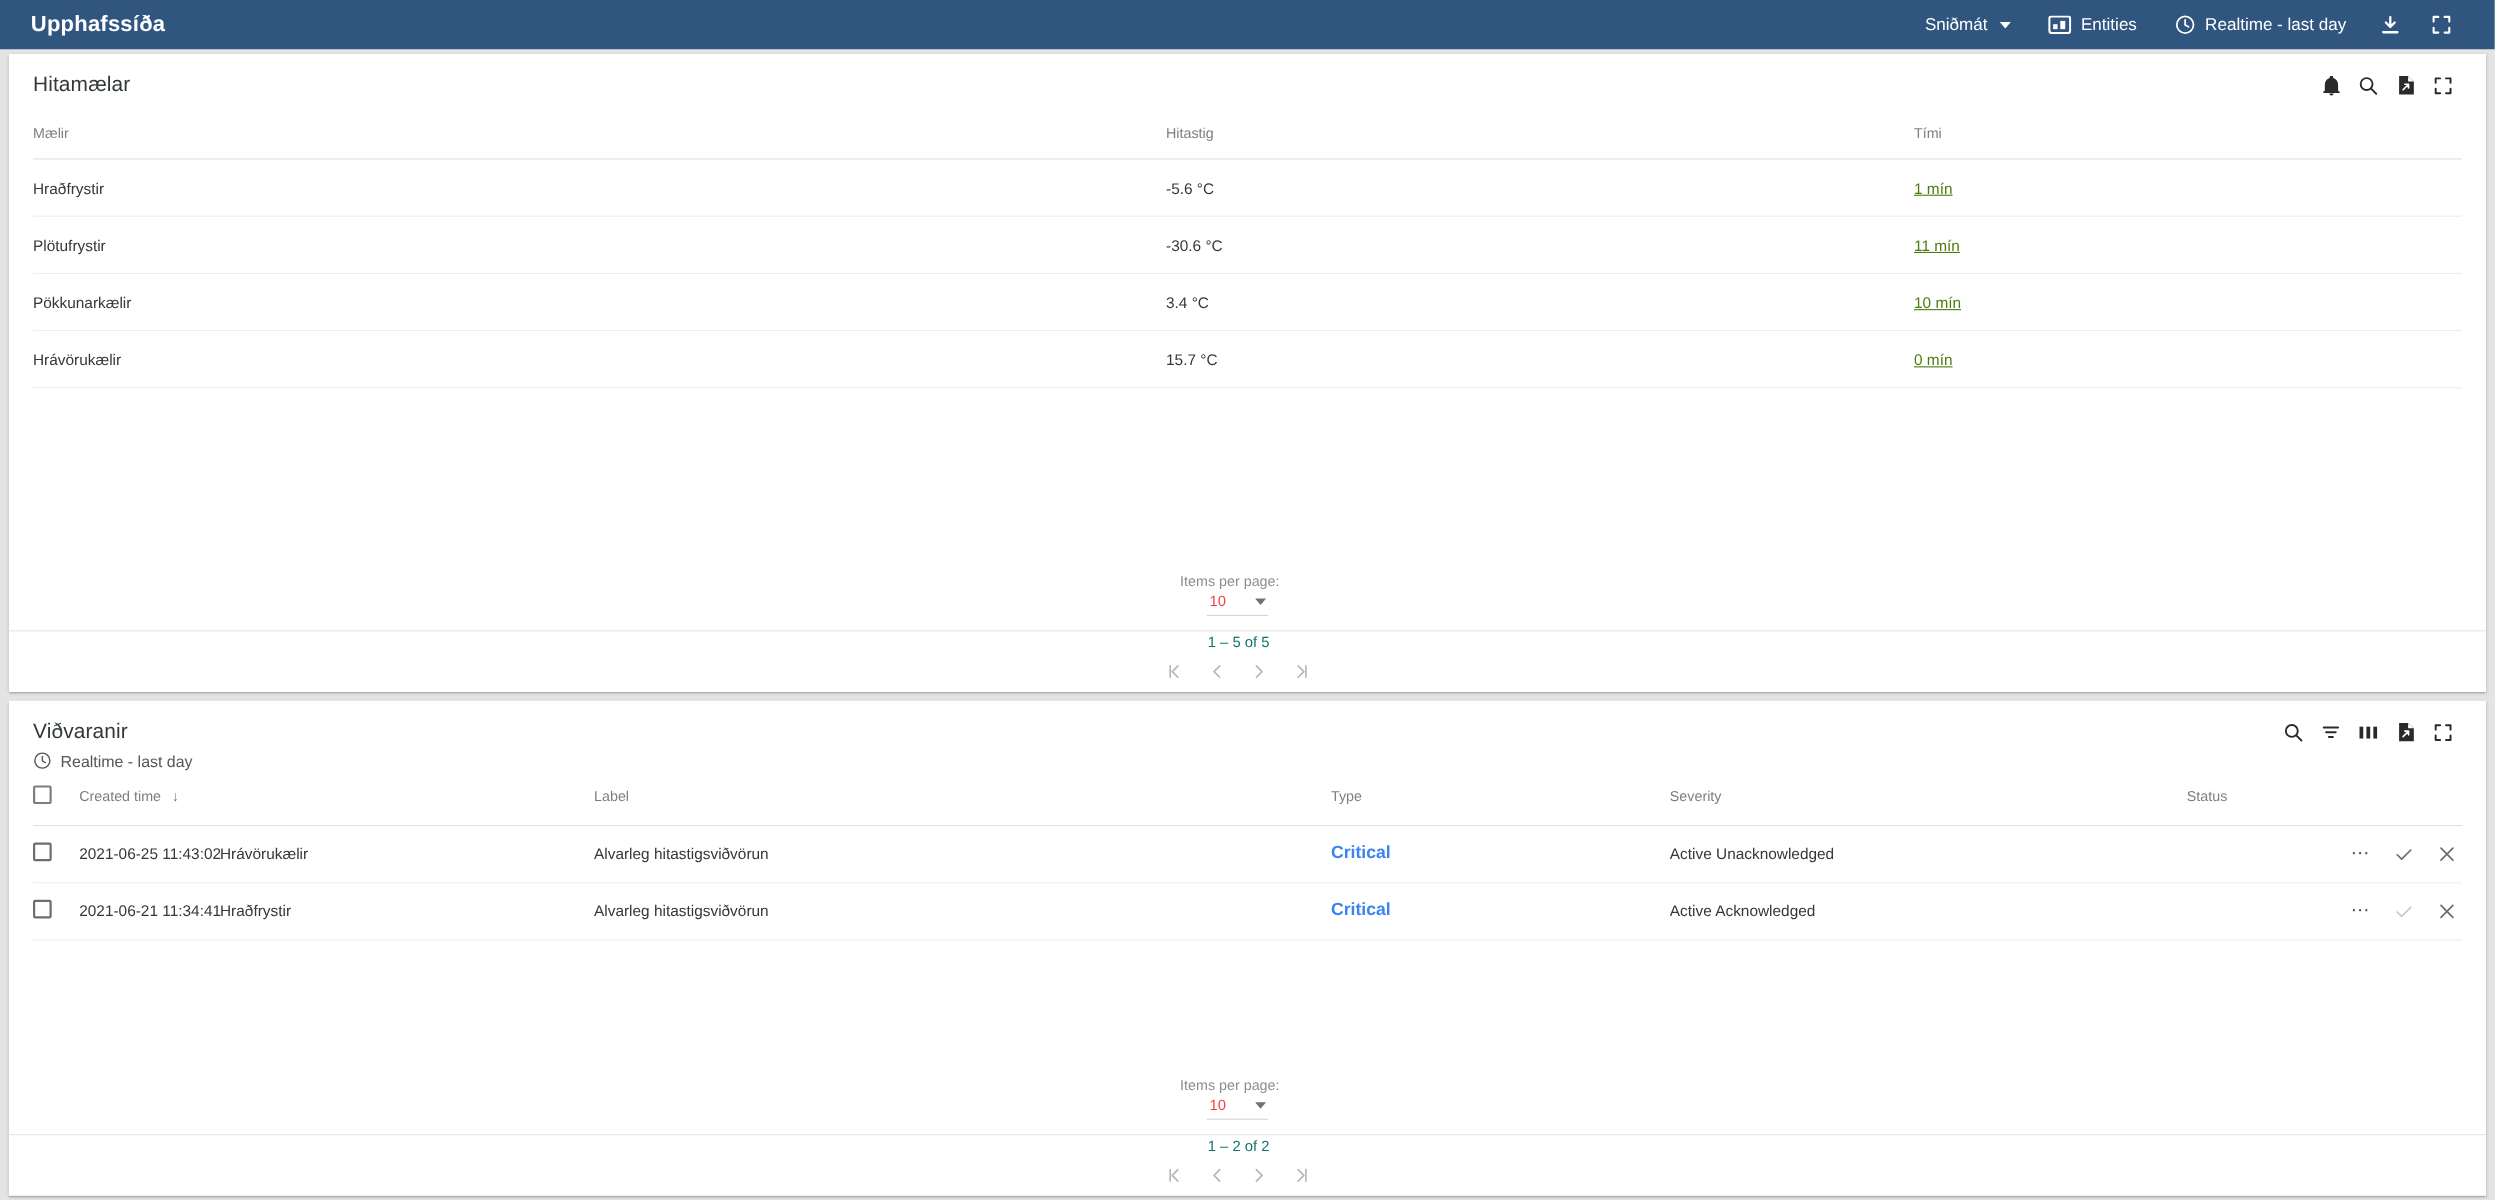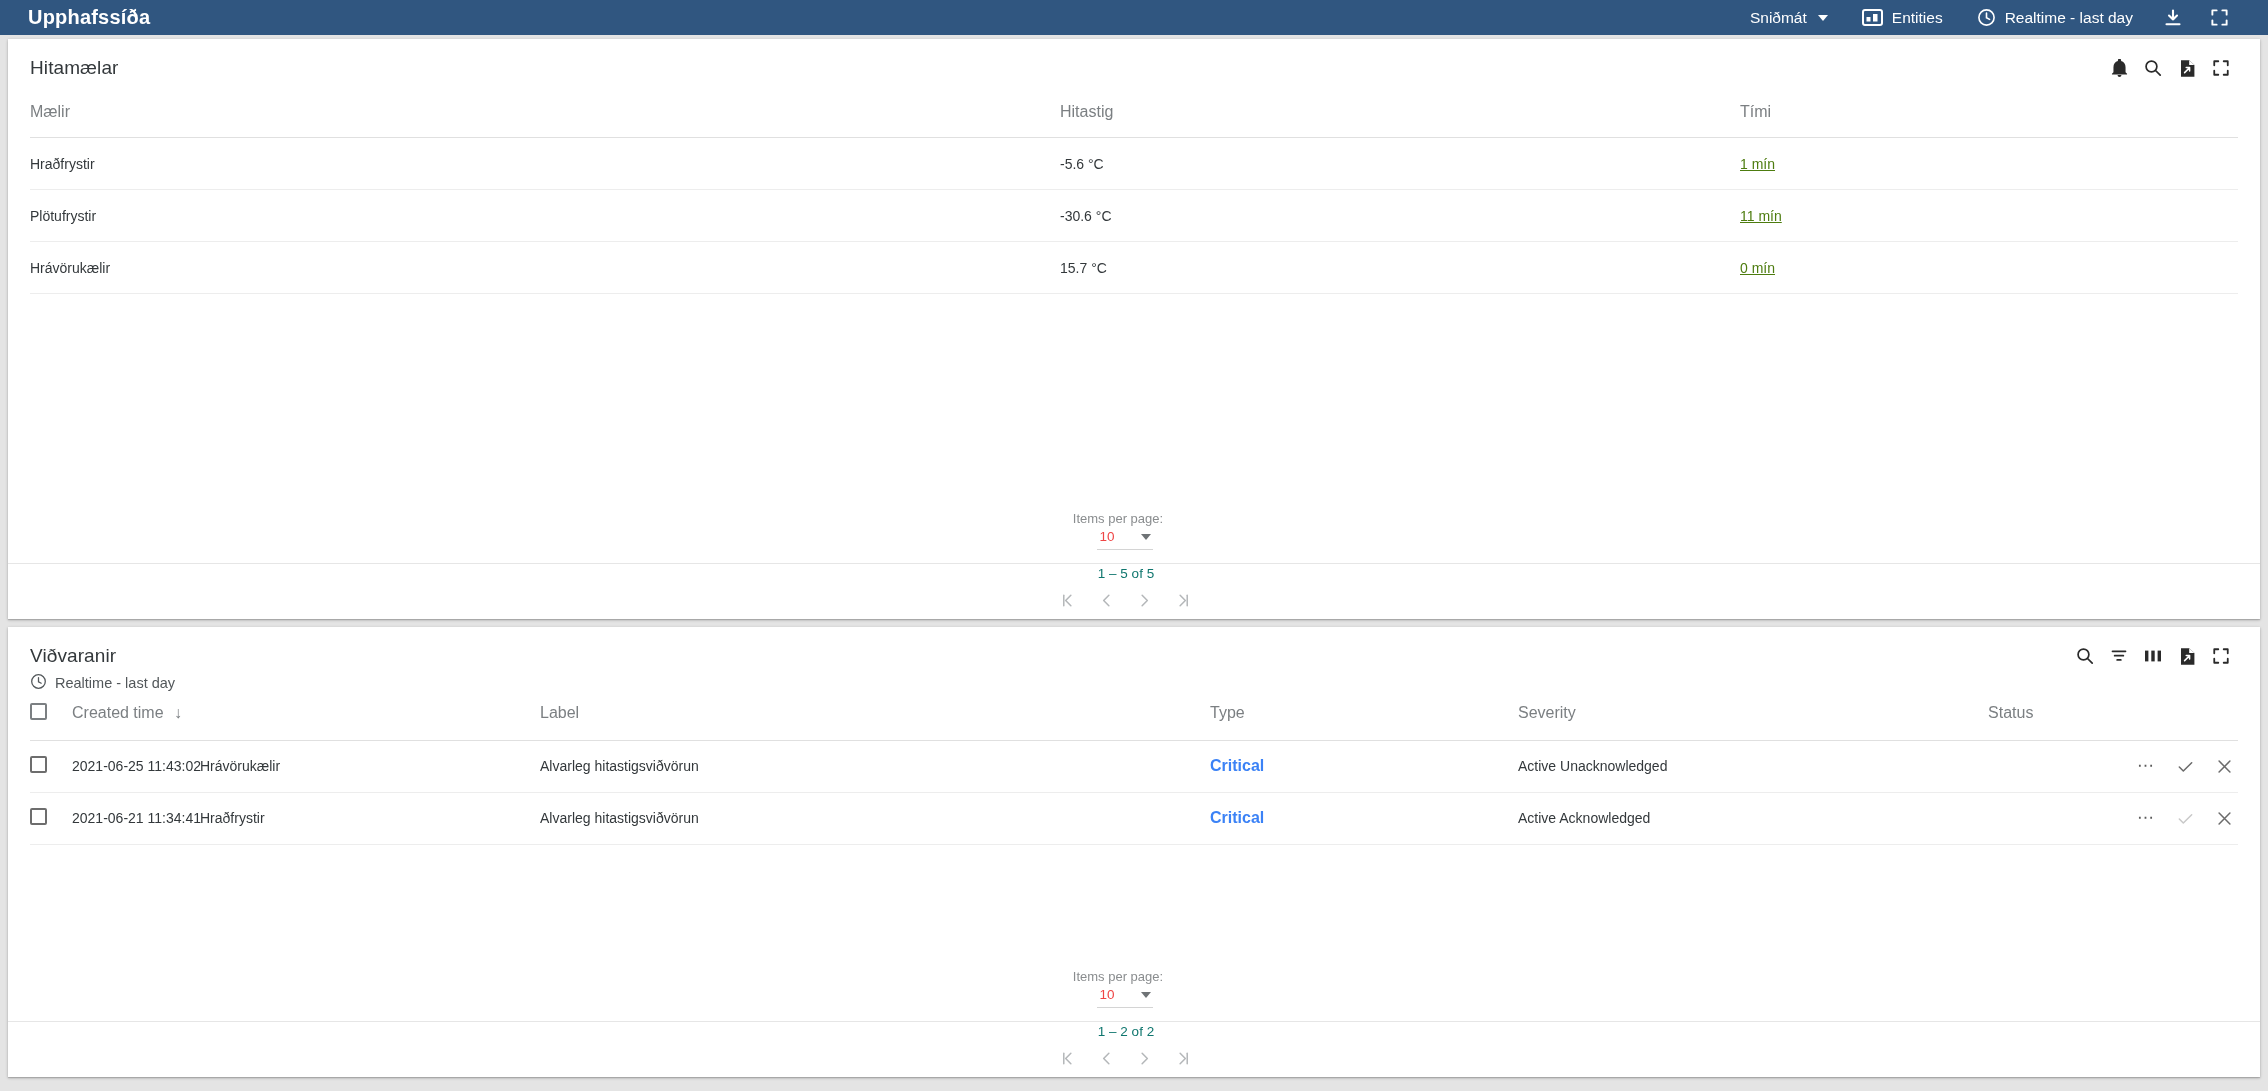--- a/index.html
+++ b/index.html
@@ -6,21 +6,21 @@
   html, body {
     width: 2268px;
     height: 1091px;
     background: #e4e4e4;
     font-family: "Liberation Sans", sans-serif;
     overflow: hidden;
   }
 
   
   .topbar {
-    height: 35px;
+    height: 45px;
     background: #305680;
     display: flex;
     align-items: center;
     padding: 0 26px 0 28px;
     color: #ffffff;
   }
   .topbar-title {
     font-size: 20px;
     font-weight: bold;
     letter-spacing: .2px;
@@ -100,21 +100,21 @@
     width: 34px; height: 34px;
     display: flex; align-items: center; justify-content: center;
     cursor: pointer;
     color: #2a2a2a;
   }
 
   
   table { width: 100%; border-collapse: collapse; table-layout: fixed; }
   thead th {
     text-align: left;
-    font-size: 16px;
+    font-size: 13px;
     font-weight: 400;
     color: #7b7f82;
     padding: 10px 0 16px 0;
     border-bottom: 1px solid #e0e0e0;
     white-space: nowrap;
   }
   tbody td {
     font-size: 14px;
     color: #33383b;
     padding: 0;
@@ -318,20 +318,25 @@
         <tbody>
           <tr>
             <td>Hraðfrystir</td>
             <td>-5.6 °C</td>
             <td class="time-cell">1 mín</td>
           </tr>
           <tr>
             <td>Plötufrystir</td>
             <td>-30.6 °C</td>
             <td class="time-cell">11 mín</td>
+          </tr>
+          <tr>
+            <td>Pökkunarkælir</td>
+            <td>3.4 °C</td>
+            <td class="time-cell">10 mín</td>
           </tr>
           <tr>
             <td>Hrávörukælir</td>
             <td>15.7 °C</td>
             <td class="time-cell">0 mín</td>
           </tr>
         </tbody>
       </table>
     </div>
 

